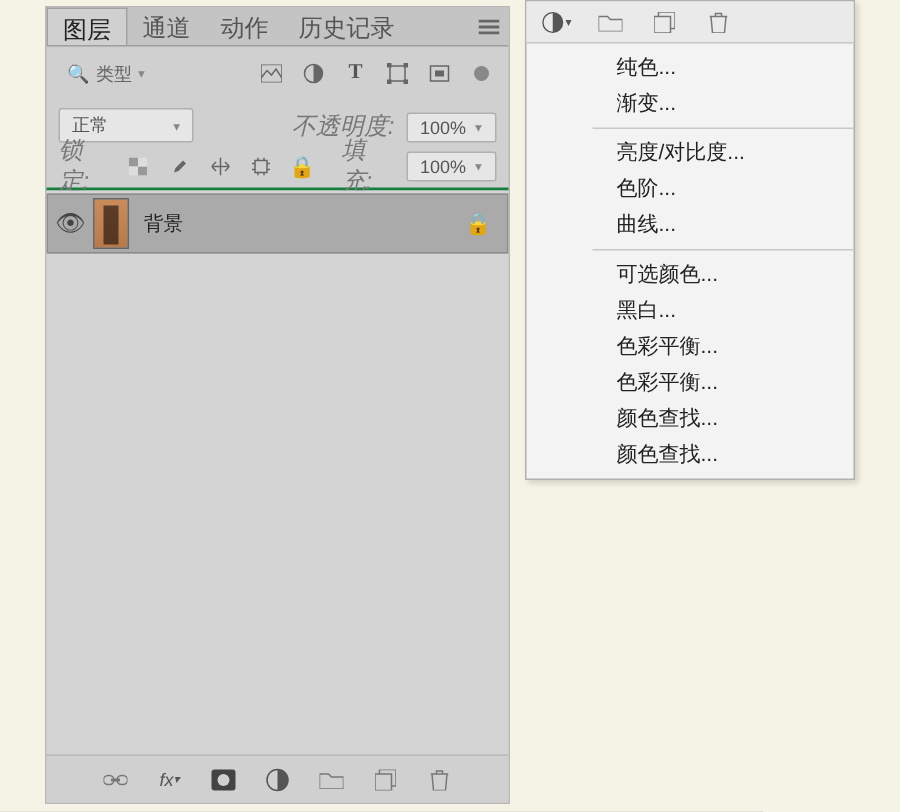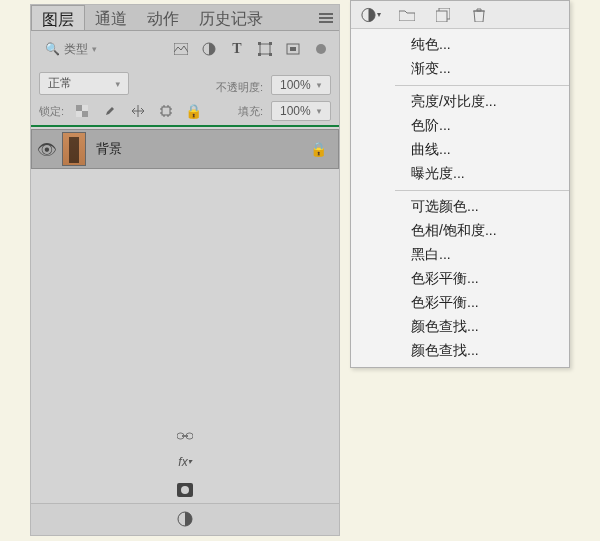--- a/index.html
+++ b/index.html
@@ -11,30 +11,30 @@
   .tab-menu { margin-left: auto; width: 26px; display: flex; align-items: center; justify-content: center; color: #666; }
   .row { display: flex; align-items: center; padding: 4px 8px; gap: 8px; }
   .filter-row { height: 36px; }
   .search { display: flex; align-items: center; gap: 4px; font-size: 12px; color: #666; padding: 2px 6px; }
   .dropdown-caret { font-size: 9px; color: #888; }
   .icon-btn { width: 20px; height: 20px; display: inline-flex; align-items: center; justify-content: center; color: #555; font-size: 14px; }
   .spacer { flex: 1; }
   .dot { width: 10px; height: 10px; border-radius: 50%; background: #888; }
   .blend-row { height: 30px; padding: 2px 8px; align-items: flex-end; }
   .sel { display: inline-flex; align-items: center; border: 1px solid #b0b0b0; background: #e6e6e6; font-size: 12px; color: #555; padding: 2px 8px; gap: 6px; min-width: 90px; border-radius: 2px; }
-  .lbl { font-size: 11px; color: #777; }
+  .lbl { font-size: 16px; color: #777; font-style: italic; }
   .lock-row { height: 30px; padding: 2px 8px; border-bottom: 2px solid #15803d; }
   .layers-area { flex: 1; background: #d4d4d4; overflow: auto; }
   .layer { display: flex; align-items: center; height: 40px; background: #aaaaaa; border: 1px solid #8c8c8c; margin: 2px 0; }
   .vis { width: 30px; display: flex; justify-content: center; color: #444; }
   .thumb { width: 24px; height: 34px; background: linear-gradient(#c98b5a,#b97a4a); border: 1px solid #666; margin-right: 10px; position: relative; }
   .thumb::after { content:""; position:absolute; left:6px; top:4px; width:10px; height:26px; background: rgba(0,0,0,.55); }
   .layer-name { font-size: 13px; color: #222; font-family: Liberation Serif, serif; }
   .lock-ind { margin-left: auto; margin-right: 10px; color: #555; font-size: 14px; }
-  .bottom-bar { height: 32px; display: flex; align-items: center; justify-content: center; gap: 14px; border-top: 1px solid #b8b8b8; background: #d0d0d0; color: #666; flex-direction: column; }
+  .bottom-bar { height: 32px; display: flex; align-items: center; justify-content: center; gap: 14px; border-top: 1px solid #b8b8b8; background: #d0d0d0; color: #666; }
   .bottom-bar .icon-btn { width: 22px; }
   .mask-ic { width: 16px; height: 14px; background: #444; border-radius: 2px; position: relative; }
   .mask-ic::after { content:""; position:absolute; left:4px; top:3px; width:8px; height:8px; border-radius:50%; background:#d0d0d0; }
 
   .menu { position: absolute; left: 350px; top: 0; width: 220px; background: #f3f3f3; border: 1px solid #b0b0b0; box-shadow: 2px 2px 4px rgba(0,0,0,.15); }
   .menu-head { height: 28px; display: flex; align-items: center; gap: 16px; padding: 0 10px; border-bottom: 1px solid #c8c8c8; background: #eaeaea; color: #555; }
   .menu-sec { padding: 4px 0; border-bottom: 1px solid #c8c8c8; margin-left: 44px; }
   .menu-sec:last-child { border-bottom: none; }
   .menu-item { padding: 3px 16px; font-size: 14px; color: #222; cursor: pointer; }
   svg { display: block; }
@@ -219,24 +219,22 @@
       </span>
   </div>
   <div class="menu-sec">
     <div class="menu-item">纯色...</div>
     <div class="menu-item">渐变...</div>
   </div>
   <div class="menu-sec">
     <div class="menu-item">亮度/对比度...</div>
     <div class="menu-item">色阶...</div>
     <div class="menu-item">曲线...</div>
-    <div class="menu-item">曝光度...</div>
   </div>
   <div class="menu-sec">
     <div class="menu-item">可选颜色...</div>
-    <div class="menu-item">色相/饱和度...</div>
     <div class="menu-item">黑白...</div>
     <div class="menu-item">色彩平衡...</div>
     <div class="menu-item">色彩平衡...</div>
     <div class="menu-item">颜色查找...</div>
     <div class="menu-item">颜色查找...</div>
   </div>
 </div>
 
 </body></html>

